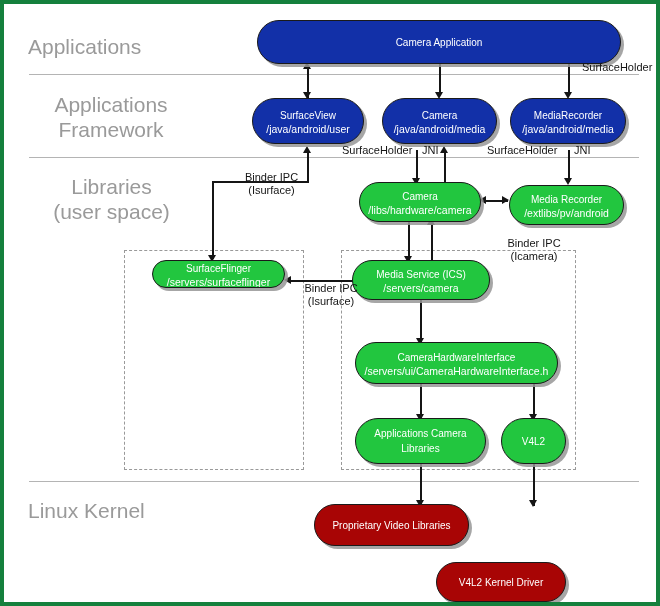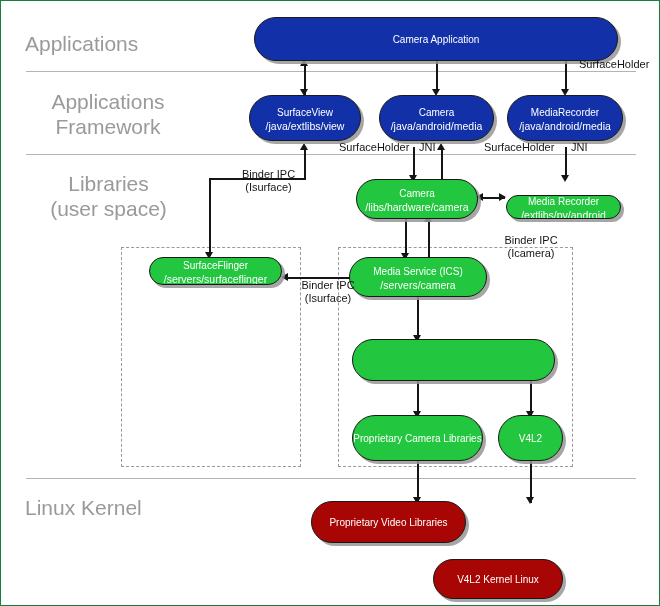--- a/index.html
+++ b/index.html
@@ -5,21 +5,21 @@
   html, body {
     margin: 0;
     padding: 0;
     background: #ffffff;
   }
   #canvas {
     position: relative;
     width: 660px;
     height: 606px;
     background: #ffffff;
-    border: 1px solid #15803d;
+    border: 4px solid #15803d;
     box-sizing: border-box;
     font-family: "Liberation Sans", sans-serif;
     overflow: hidden;
   }
   
   .divider {
     position: absolute;
     left: 25px;
     width: 610px;
     height: 1px;
@@ -215,66 +215,68 @@
 
   <div class="caption" style="left: 487px; top: 233px; width: 86px; white-space: pre-line;">Binder IPC
 (Icamera)</div>
 
   <div class="node blue" style="left:253px; top:16px; width:364px; height:44px;">
     <div class="t1">Camera Application</div>
   </div>
 
   <div class="node blue" style="left:248px; top:94px; width:112px; height:46px;">
     <div class="t1">SurfaceView</div>
-    <div class="t2">/java/extlibs/view</div>
+    <div class="t2">/java/android/user</div>
   </div>
 
   <div class="node blue" style="left:378px; top:94px; width:115px; height:46px;">
     <div class="t1">Camera</div>
     <div class="t2">/java/android/media</div>
   </div>
 
   <div class="node blue" style="left:506px; top:94px; width:116px; height:46px;">
     <div class="t1">MediaRecorder</div>
     <div class="t2">/java/android/media</div>
   </div>
 
   <div class="node green" style="left:355px; top:178px; width:122px; height:40px;">
     <div class="t1">Camera</div>
     <div class="t2">/libs/hardware/camera</div>
   </div>
 
-  <div class="node green" style="left:505px; top:194px; width:115px; height:24px;text-align:center;">
+  <div class="node green" style="left:505px; top:181px; width:115px; height:40px;text-align:center;">
     <div class="t1">Media Recorder</div>
     <div class="t2">/extlibs/pv/android</div>
   </div>
 
   <div class="node green" style="left:148px; top:256px; width:133px; height:28px;">
     <div class="t1">SurfaceFlinger</div>
     <div class="t2">/servers/surfaceflinger</div>
   </div>
 
   <div class="node green" style="left:348px; top:256px; width:138px; height:40px;">
     <div class="t1">Media Service (ICS)</div>
     <div class="t2">/servers/camera</div>
   </div>
 
   <div class="node green" style="left:351px; top:338px; width:203px; height:42px;">
+    <div class="t1">CameraHardwareInterface</div>
+    <div class="t2">/servers/ui/CameraHardwareInterface.h</div>
   </div>
 
   <div class="node green wrap" style="left:351px; top:414px; width:131px; height:46px;">
-    <div class="t1">Proprietary Camera Libraries</div>
+    <div class="t1">Applications Camera Libraries</div>
   </div>
 
   <div class="node green" style="left:497px; top:414px; width:65px; height:46px;">
     <div class="t1">V4L2</div>
   </div>
 
   <div class="node red wrap" style="left:310px; top:500px; width:155px; height:42px;">
     <div class="t1">Proprietary Video Libraries</div>
   </div>
 
 
   <div class="node red" style="left:432px; top:558px; width:130px; height:40px;">
-    <div class="t1">V4L2 Kernel Linux</div>
+    <div class="t1">V4L2 Kernel Driver</div>
   </div>
 
 </div>
 
 </body></html>

